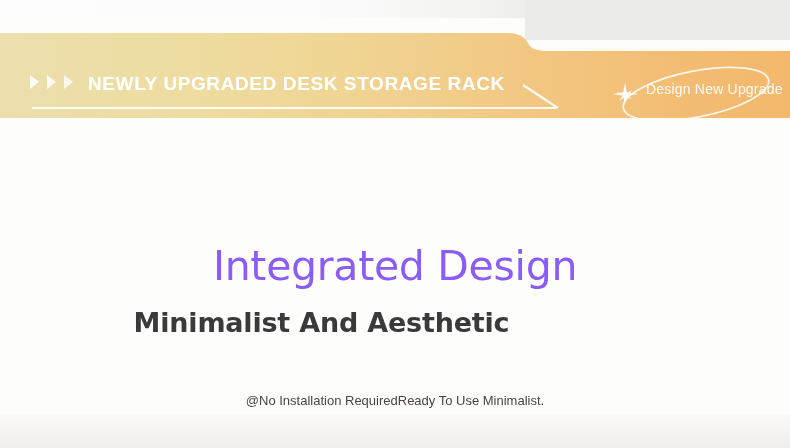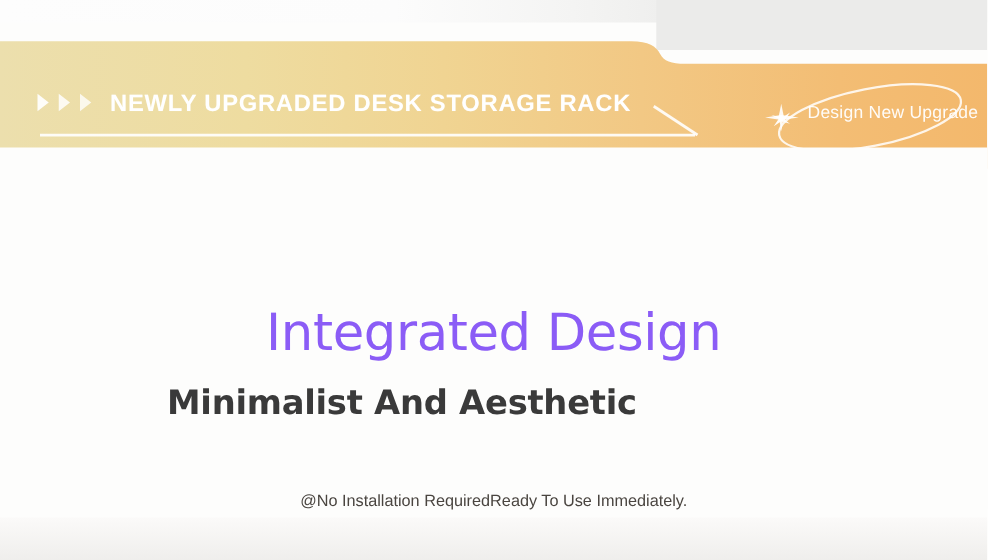--- a/index.html
+++ b/index.html
@@ -241,19 +241,19 @@
 
     </div>
   </div>
 
   <div class="body-area">
 
     <div class="headline">Integrated Design</div>
 
     <div class="subhead">Minimalist And Aesthetic</div>
 
-    <div class="caption">@No Installation RequiredReady To Use Immediately.</div>
+    <div class="caption">@No Installation RequiredReady To Use Minimalist.</div>
 
   </div>
 
   <div class="bottom-tint"></div>
 
 </div>
 
 </body></html>

